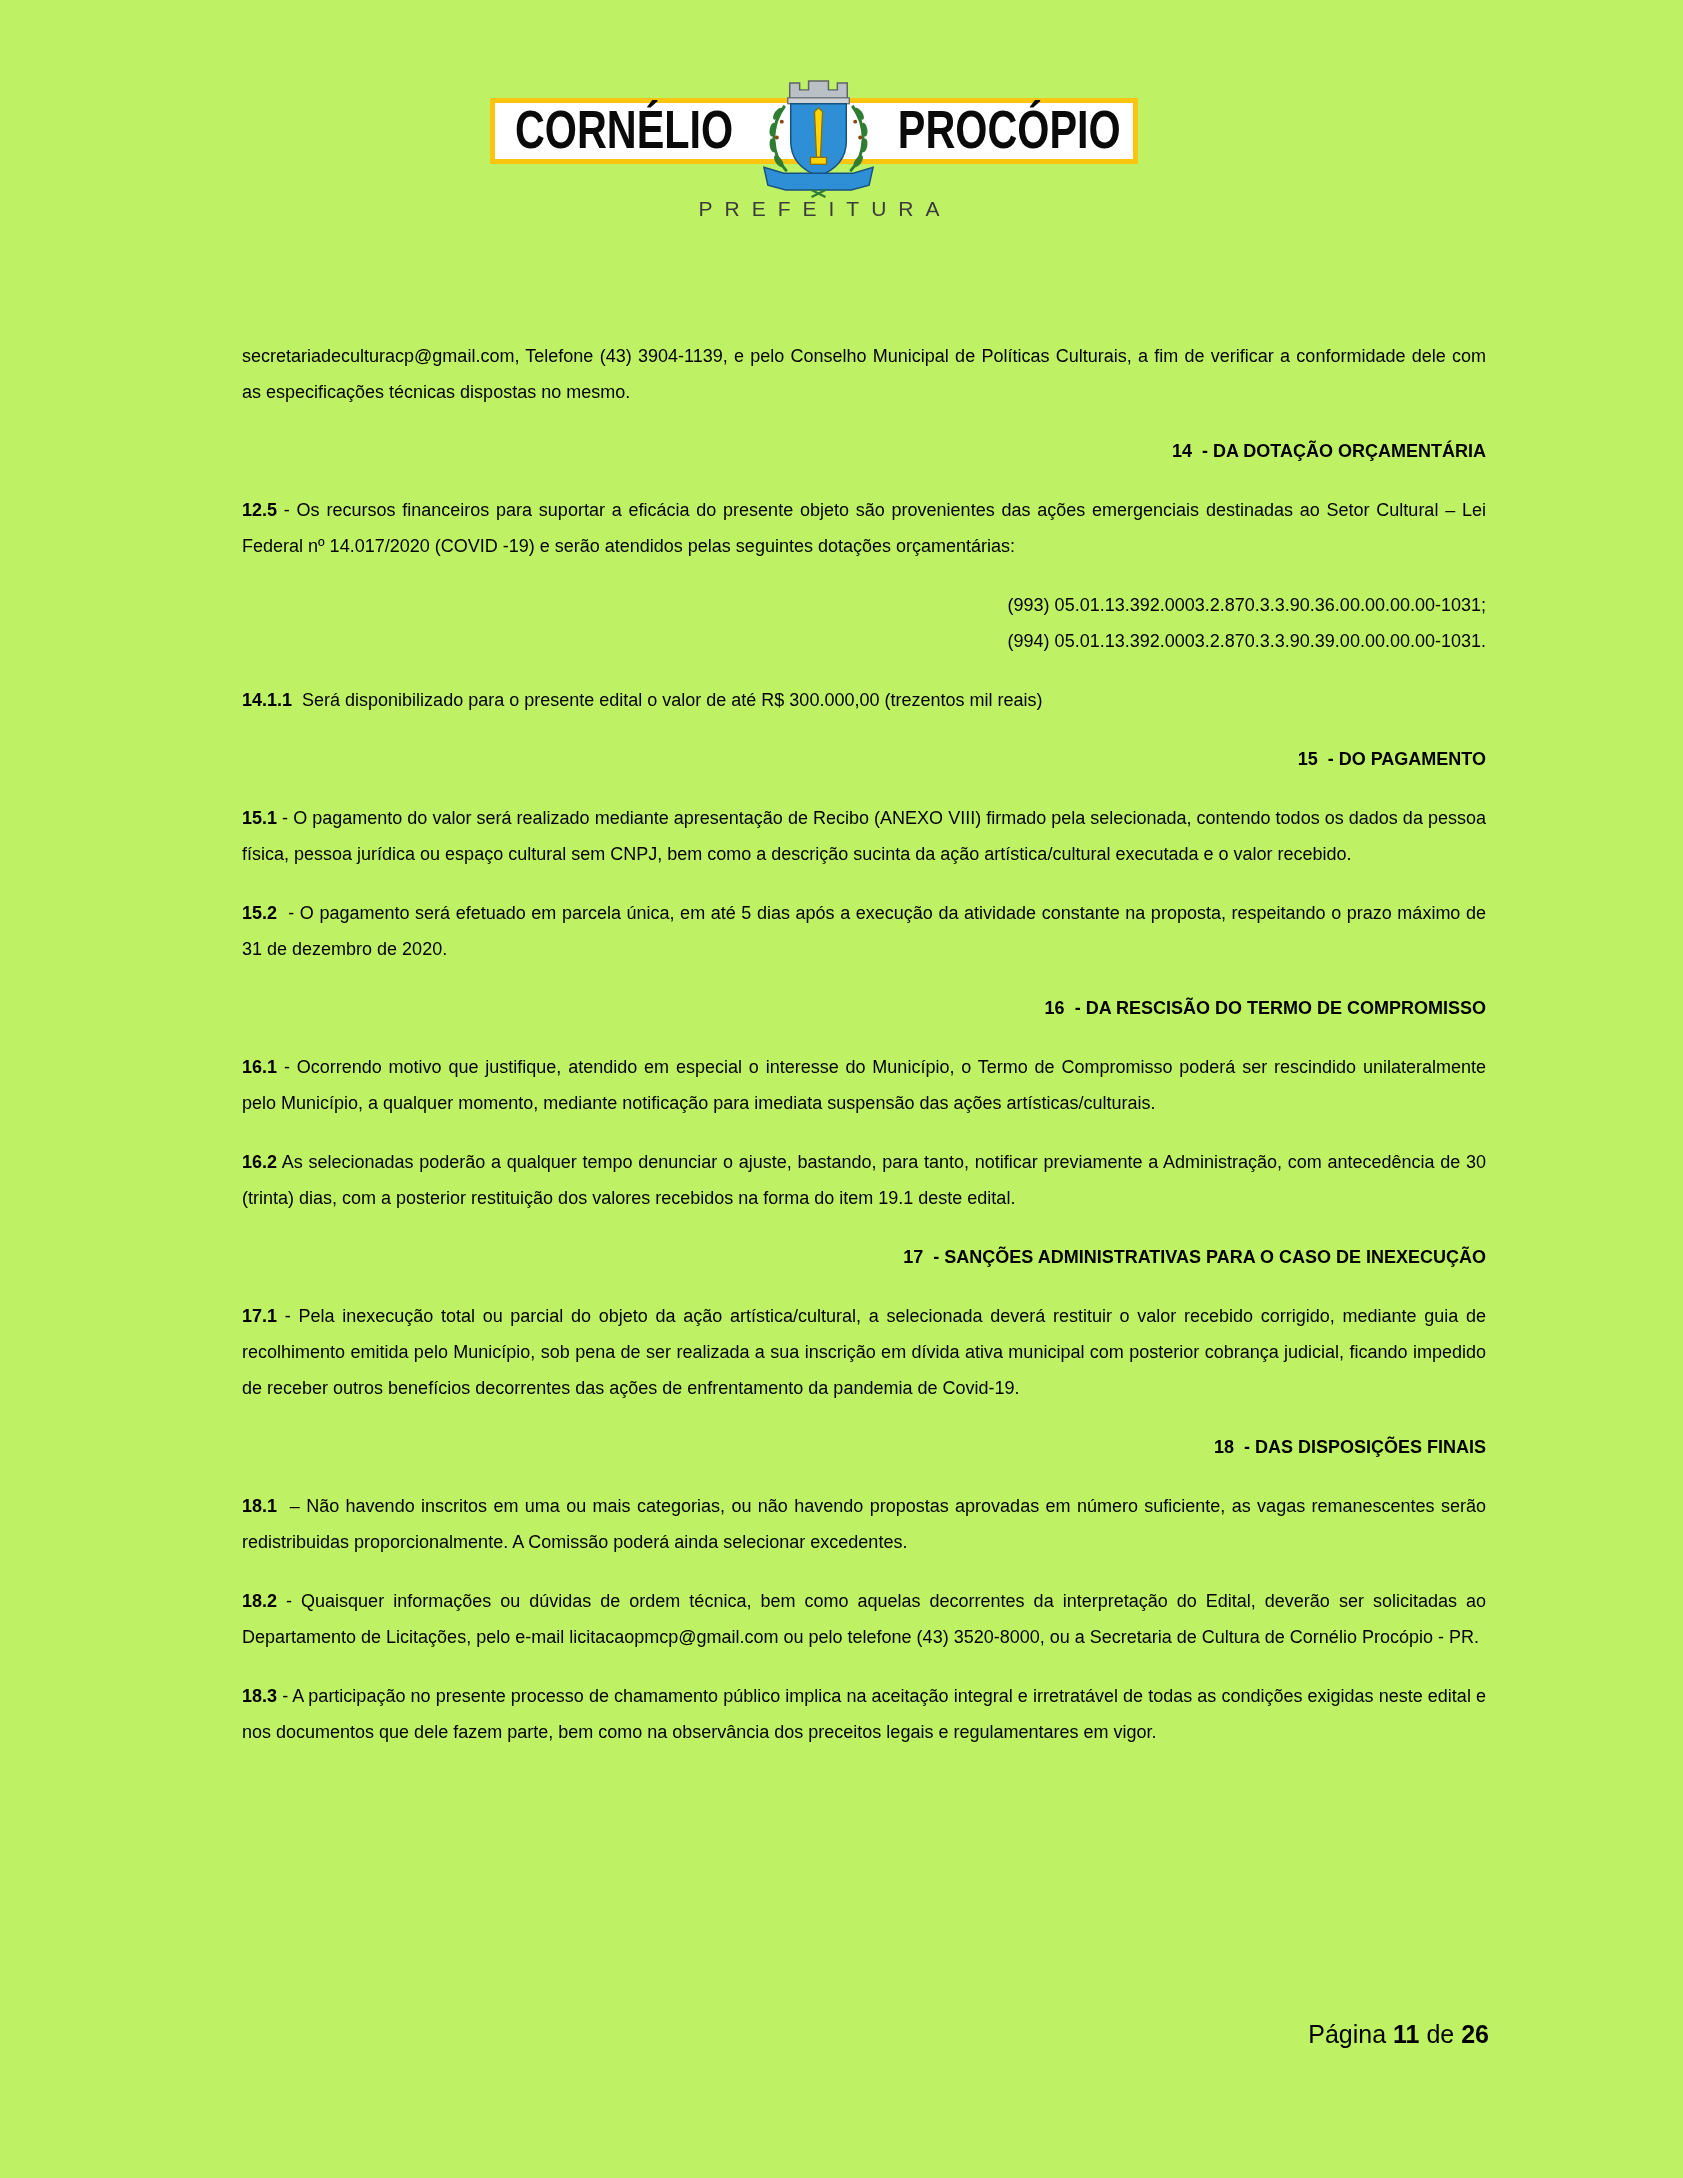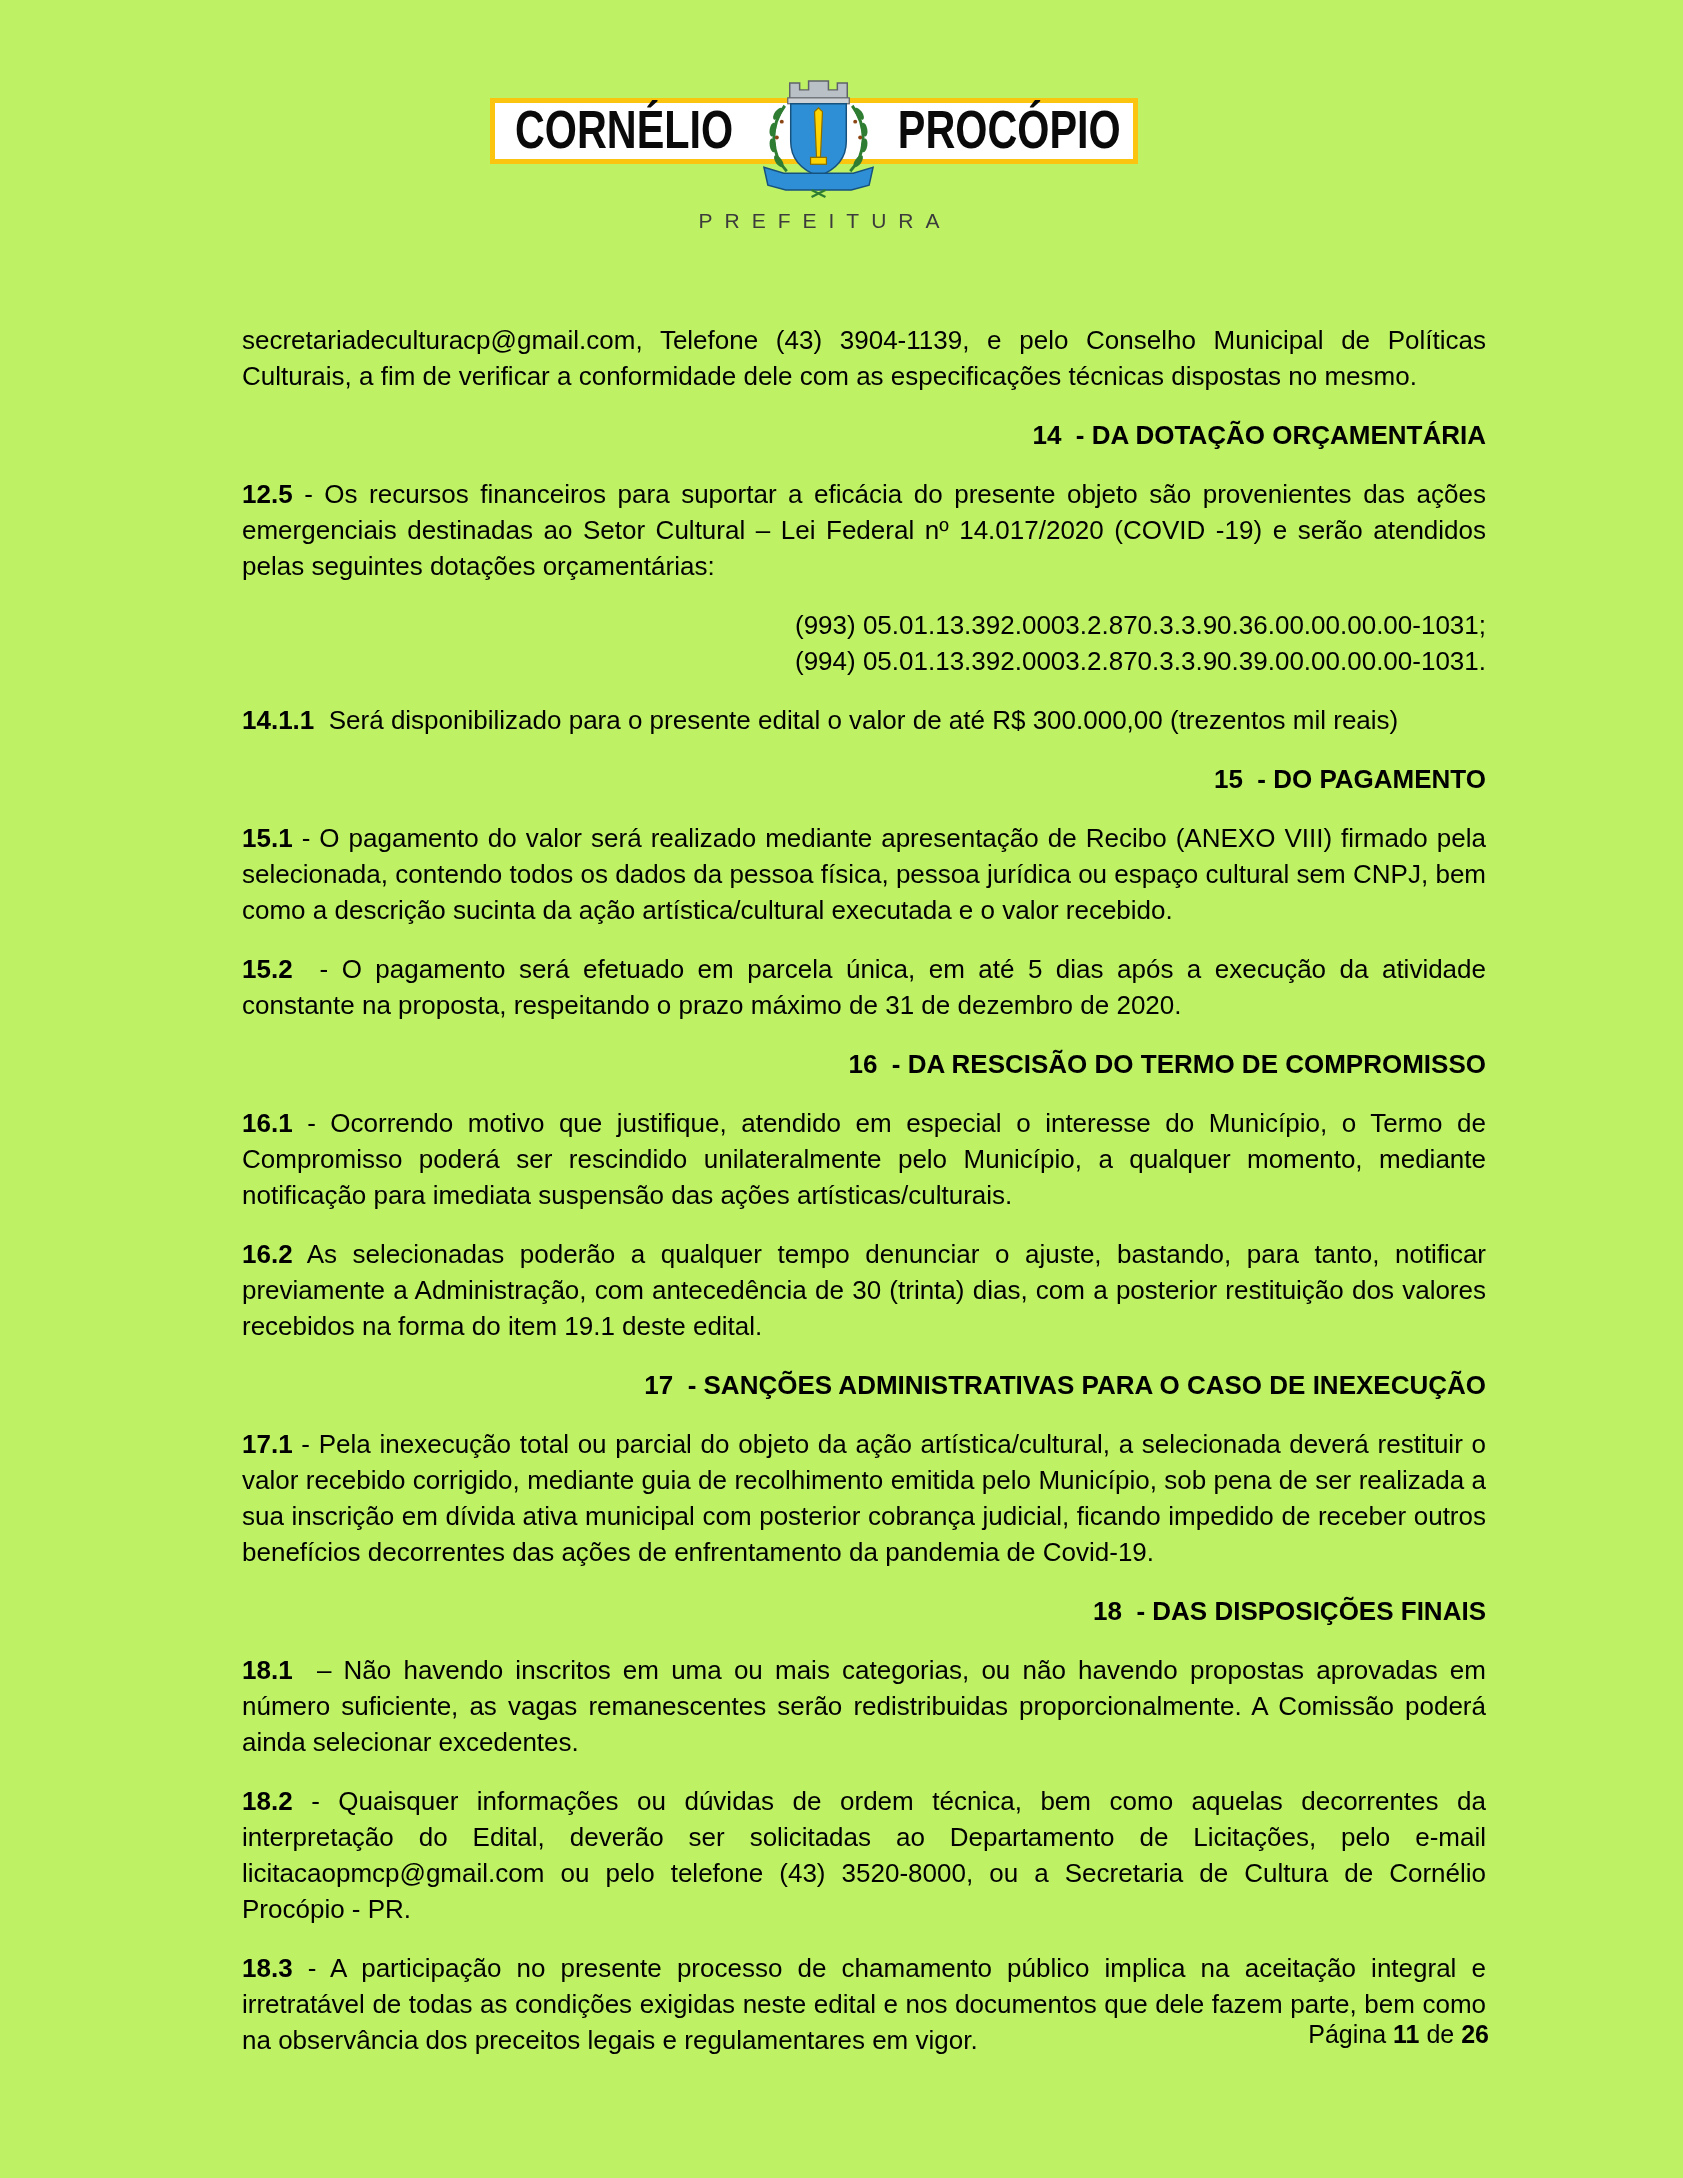--- a/index.html
+++ b/index.html
@@ -39,36 +39,36 @@
   .crest {
     position: absolute;
     left: 249px;
     top: -29px;
     width: 149px;
     height: 127px;
   }
   .logo-subtitle {
     position: absolute;
     left: 324px;
-    top: 106px;
+    top: 94px;
     transform: translateX(-50%);
     font-size: 21px;
     letter-spacing: 12px;
     padding-left: 12px;
     color: #3c3c3c;
     white-space: nowrap;
   }
 
   
   .content {
     position: absolute;
     left: 242px;
-    top: 322px;
+    top: 338px;
     width: 1244px;
-    font-size: 26px;
+    font-size: 18px;
     line-height: 36px;
     text-align: justify;
   }
   .block { margin: 0 0 23px 0; }
   .block b { font-weight: bold; }
   .heading {
     font-weight: bold;
     text-align: right;
     white-space: pre-wrap;
   }

